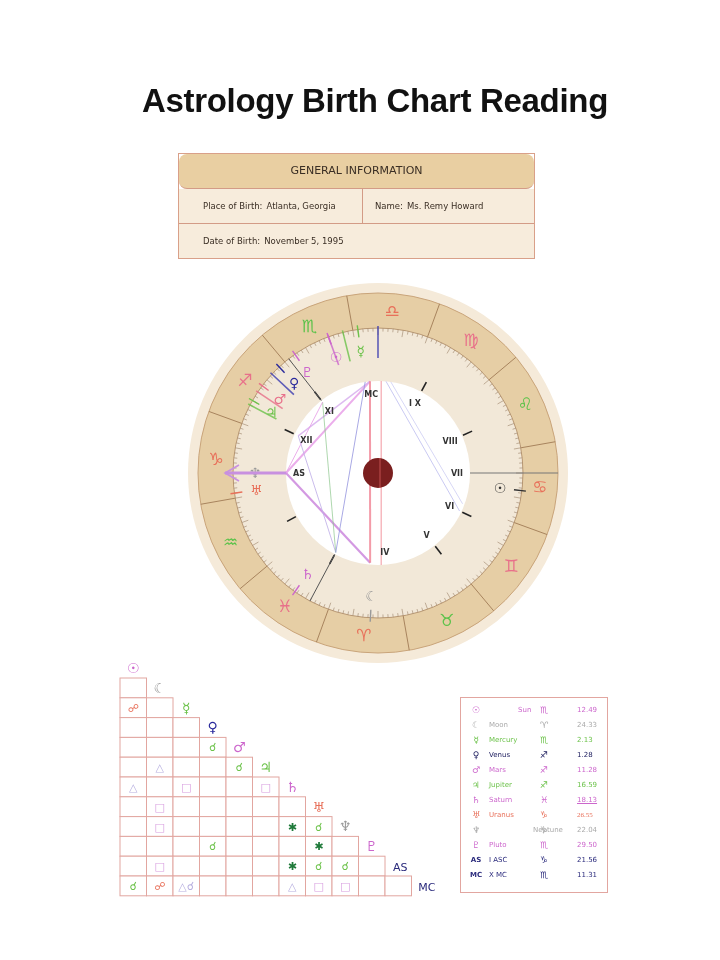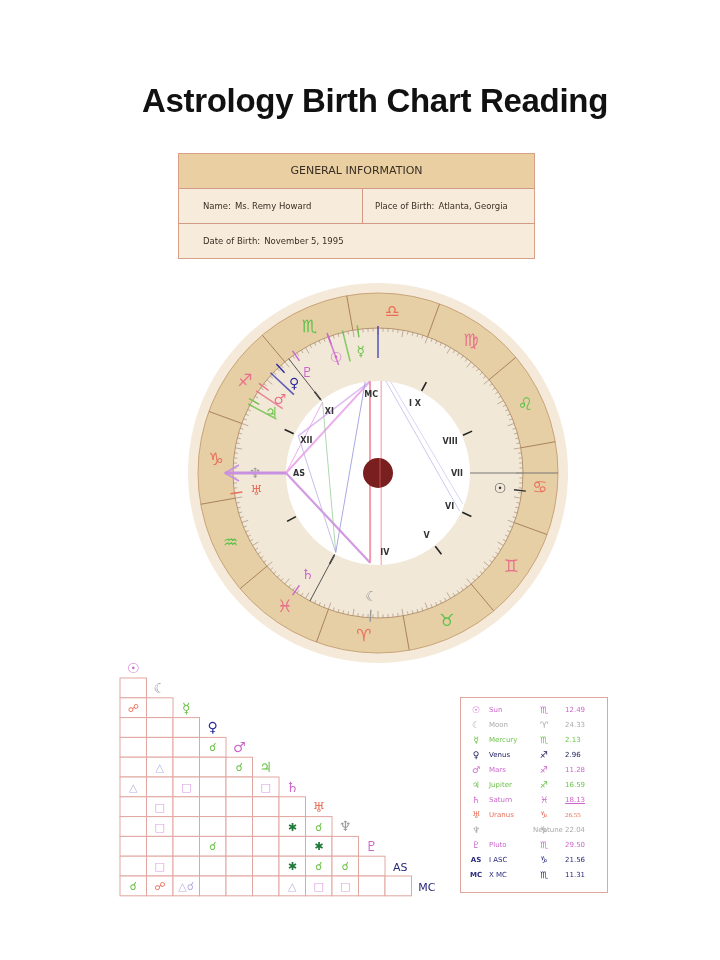--- a/index.html
+++ b/index.html
@@ -1,46 +1,46 @@
 <!DOCTYPE html>
 <html><head>
 <meta charset="utf-8">
 <style>
   html, body { margin:0; padding:0; background:#ffffff; }
   body { width:720px; height:960px; position:relative; overflow:hidden; font-family:"Liberation Sans", sans-serif; }
   .title { position:absolute; left:0; top:82px; width:750px; text-align:center; font-family:"Liberation Sans", sans-serif; font-weight:bold; font-size:33px; color:#111; letter-spacing:-0.3px; }
   .info { position:absolute; left:178px; top:153px; width:355px; border:1.5px solid #d9a089; border-collapse:collapse; font-family:"DejaVu Sans", sans-serif; }
-  .info .hdr { background:#e9cfa2; height:34px; line-height:34px; text-align:center; font-size:11px; color:#3a2e24; border-bottom:1.5px solid #d39b86; }
+  .info .hdr { background:#e9cfa2; height:34px; line-height:34px; text-align:center; font-size:11px; color:#3a2e24; border-bottom:1.5px solid #d39b86;border-radius:8px; }
   .info .row { display:flex; background:#f7ecdc; height:34px; border-bottom:1.5px solid #d39b86; }
   .info .row:last-child { border-bottom:none; }
   .info .cell { flex:1; font-size:8.5px; color:#3a2e24; line-height:34px; padding-left:24px; }
   .info .cell + .cell { border-left:1.5px solid #d39b86; padding-left:12px; }
   .info .cell .v { margin-left:4px; }
   svg.wheel { position:absolute; left:0; top:0; }
   .grid { position:absolute; left:0; top:0; }
   .legend { position:absolute; left:460px; top:697px; width:146px; height:194px; border:1.5px solid #e2a6a0; background:#fff; font-family:"DejaVu Sans", sans-serif; }
   .legend .lrow { position:absolute; left:0; width:146px; height:13px; font-size:7px; line-height:13px; }
   .legend .g { position:absolute; left:8px; width:14px; text-align:center; font-size:9px; }
   .legend .n { position:absolute; left:28px; }
   .legend .s { position:absolute; left:76px; width:14px; text-align:center; font-size:9px; }
-  .legend .d { position:absolute; left:104px; }
+  .legend .d { position:absolute; left:116px; }
 </style>
 </head>
 <body>
 
 <div class="title">Astrology Birth Chart Reading</div>
 
 <div class="info">
   <div class="hdr">GENERAL INFORMATION</div>
   <div class="row">
     <div class="cell">
+      <span>Place of Birth:</span><span class="v">Atlanta, Georgia</span>
+    </div>
+    <div class="cell">
       <span>Name:</span><span class="v">Ms. Remy Howard</span>
-    </div>
-    <div class="cell">
-      <span>Place of Birth:</span><span class="v">Atlanta, Georgia</span>
     </div>
   </div>
   <div class="row">
     <div class="cell">
       <span>Date of Birth:</span><span class="v">November 5, 1995</span>
     </div>
   </div>
 </div>
 
 <svg class="wheel" id="wheel" width="720" height="960">
@@ -417,41 +417,41 @@
     <text x="159.75" y="889.9" text-anchor="middle" font-size="11" fill="#e8705a" font-family="DejaVu Sans, sans-serif">☍</text>
     <text x="186.25" y="889.9" text-anchor="middle" font-size="11" fill="#b8b0e0" font-family="DejaVu Sans, sans-serif">△☌</text>
     <text x="292.25" y="889.9" text-anchor="middle" font-size="11" fill="#b8b0e0" font-family="DejaVu Sans, sans-serif">△</text>
     <text x="318.75" y="889.9" text-anchor="middle" font-size="11" fill="#d9a0e0" font-family="DejaVu Sans, sans-serif">□</text>
     <text x="345.25" y="889.9" text-anchor="middle" font-size="11" fill="#d9a0e0" font-family="DejaVu Sans, sans-serif">□</text>
   </svg>
 
 <div class="legend" id="legend">
     <div class="lrow" style="top: 6px;">
       <span class="g" style="color: rgb(204, 102, 204);">☉</span>
-      <span class="n" style="color: rgb(204, 102, 204);">Sun</span>
+      <span class="n" style="color: rgb(204, 102, 204); margin-left: 29px;">Sun</span>
       <span class="s" style="color: rgb(204, 102, 204);">♏</span>
       <span class="d" style="color: rgb(204, 102, 204);">12.49</span>
     </div>
     <div class="lrow" style="top: 21px;">
       <span class="g" style="color: rgb(170, 170, 170);">☾</span>
       <span class="n" style="color: rgb(170, 170, 170);">Moon</span>
       <span class="s" style="color: rgb(170, 170, 170);">♈</span>
       <span class="d" style="color: rgb(170, 170, 170);">24.33</span>
     </div>
     <div class="lrow" style="top: 36px;">
       <span class="g" style="color: rgb(108, 194, 74);">☿</span>
       <span class="n" style="color: rgb(108, 194, 74);">Mercury</span>
       <span class="s" style="color: rgb(108, 194, 74);">♏</span>
       <span class="d" style="color: rgb(108, 194, 74);">2.13</span>
     </div>
     <div class="lrow" style="top: 51px;">
       <span class="g" style="color: rgb(26, 26, 92);">♀</span>
       <span class="n" style="color: rgb(26, 26, 92);">Venus</span>
       <span class="s" style="color: rgb(26, 26, 92);">♐</span>
-      <span class="d" style="color: rgb(26, 26, 92);">2.96</span>
+      <span class="d" style="color: rgb(26, 26, 92);">1.28</span>
     </div>
     <div class="lrow" style="top: 66px;">
       <span class="g" style="color: rgb(204, 102, 204);">♂</span>
       <span class="n" style="color: rgb(204, 102, 204);">Mars</span>
       <span class="s" style="color: rgb(204, 102, 204);">♐</span>
       <span class="d" style="color: rgb(204, 102, 204);">11.28</span>
     </div>
     <div class="lrow" style="top: 81px;">
       <span class="g" style="color: rgb(108, 194, 74);">♃</span>
       <span class="n" style="color: rgb(108, 194, 74);">Jupiter</span>

